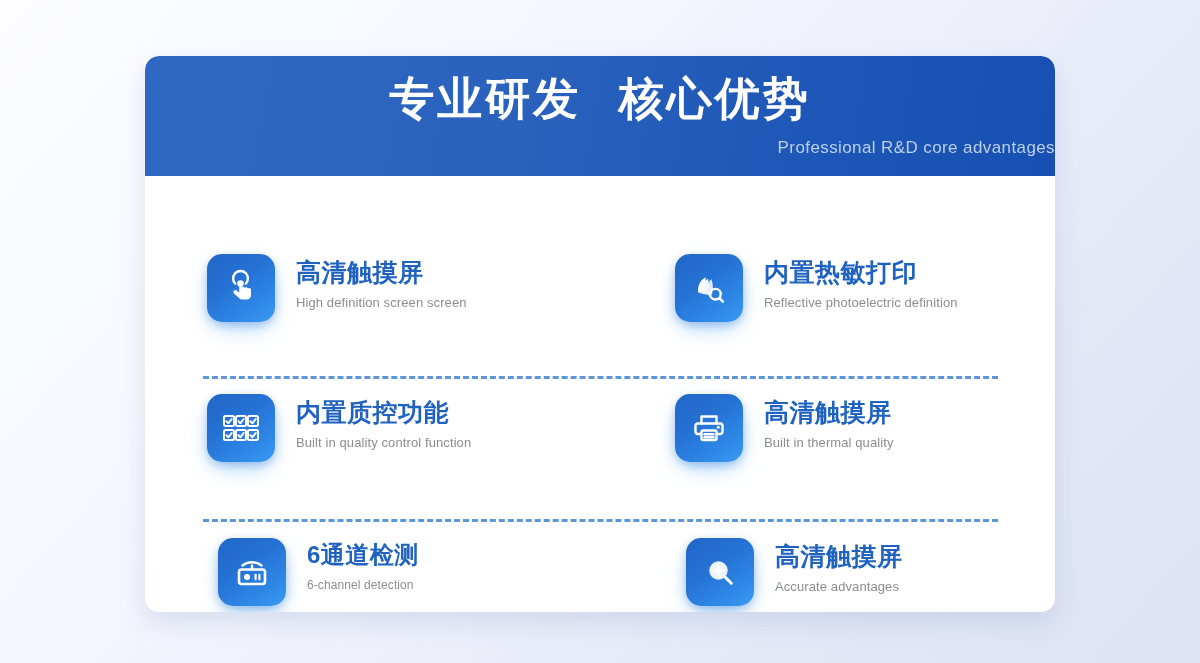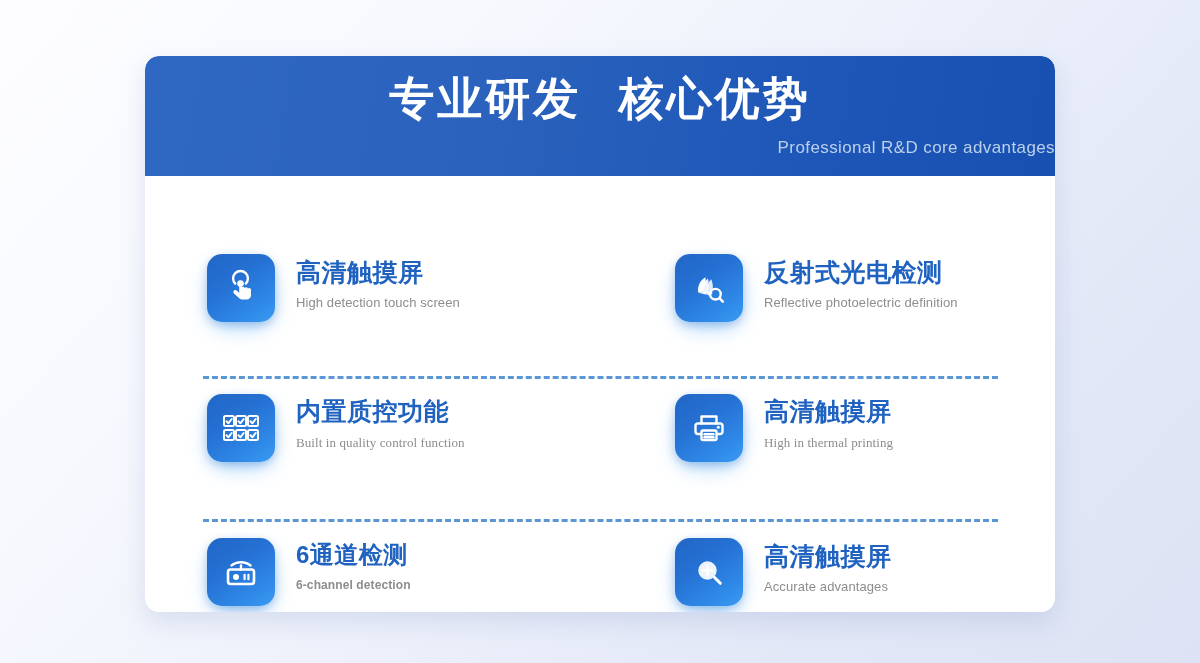--- a/index.html
+++ b/index.html
@@ -90,22 +90,22 @@
   .divider.d2 { top: 343px; }
 
   .feature {
     position: absolute;
     display: flex;
     align-items: flex-start;
   }
   .feature.col-left  { left: 62px; justify-content: center; }
   .feature.col-right { left: 530px; }
   .feature.row-1 { top: 78px; }
-  .feature.row-2 { top: 218px; font-family: Liberation Serif, serif; }
-  .feature.row-3 { top: 362px; }
+  .feature.row-2 { top: 218px; }
+  .feature.row-3 { top: 362px; margin-left: 11px; }
 
   
   .icon-wrap {
     position: relative;
     width: 68px;
     height: 68px;
     flex: 0 0 68px;
   }
   .icon-glow {
     position: absolute;
@@ -152,21 +152,20 @@
   .feature-sub {
     margin-top: 9px;
     color: #8d8d8d;
     font-size: 13px;
     font-weight: 400;
     letter-spacing: 0.1px;
     white-space: nowrap;
   }
   .feature-sub.tiny {
     font-size: 12px;
-    font-weight: bold;
   }
 </style>
 </head>
 <body>
 
 <div class="stage">
 
   <div class="card">
 
     <div class="card-header">
@@ -185,40 +184,40 @@
           <div class="icon-tile">
             <svg width="40" height="40" viewBox="0 0 40 40">
               <path d="M14.2 15.6a7.4 7.4 0 1 1 10.6 0" fill="none" stroke="#ffffff" stroke-width="2.4" stroke-linecap="round"></path>
               <circle cx="19.5" cy="15.6" r="3.3" fill="#ffffff"></circle>
               <path d="M18.2 14.5v10.2l-2.6-2.1c-1-0.8-2.4-0.6-3 0.5-0.5 0.9-0.2 1.9 0.6 2.6l5.1 4.6c0.9 0.8 2 1.3 3.2 1.3h4.2c2.4 0 4.3-1.9 4.3-4.3v-5.4c0-1-0.8-1.8-1.8-1.8-0.5 0-1 0.2-1.3 0.6-0.2-0.8-0.9-1.4-1.8-1.4-0.6 0-1.1 0.3-1.5 0.7-0.2-0.8-0.9-1.3-1.7-1.3-0.5 0-1 0.2-1.3 0.5v-4.7c0-1-0.8-1.8-1.7-1.8s-1.7 0.8-1.7 1.8z" fill="#ffffff"></path>
             </svg>
           </div>
         </div>
         <div class="feature-text">
           <div class="feature-title">高清触摸屏</div>
-          <div class="feature-sub">High detection touch screen</div>
+          <div class="feature-sub">High definition screen screen</div>
         </div>
       </div>
 
       <div class="feature col-right row-1">
         <div class="icon-wrap">
           <div class="icon-glow"></div>
           <div class="icon-tile">
             <svg width="40" height="40" viewBox="0 0 40 40">
               <path d="M9 23.5c-0.4-6 2.6-11.5 7.4-14.2 0.9 5.7-0.6 11.3-4 15.2z" fill="#ffffff"></path>
               <path d="M13.6 25.8c-1.1-6 1-12 5.3-15.4 1.6 5.6 0.8 11.5-2.1 15.9z" fill="#ffffff" opacity="0.92"></path>
               <path d="M18.6 27.2c-1.7-5.8-0.3-12 3.6-15.9 2.3 5.3 2.2 11.3-0.2 16.1z" fill="#ffffff" opacity="0.85"></path>
               <path d="M8.8 24.3c4.8 2.3 10.2 2.8 14.8 1.3l-0.9-2.4c-4 1.2-8.6 0.8-12.8-1.2z" fill="#ffffff" opacity="0.75"></path>
               <circle cx="26.4" cy="26.2" r="5.3" fill="none" stroke="#ffffff" stroke-width="2.4"></circle>
               <path d="M30.4 30.2l3.4 3.4" stroke="#ffffff" stroke-width="2.6" stroke-linecap="round"></path>
             </svg>
           </div>
         </div>
         <div class="feature-text">
-          <div class="feature-title">反射式光电检测</div>
+          <div class="feature-title">内置热敏打印</div>
           <div class="feature-sub">Reflective photoelectric definition</div>
         </div>
       </div>
 
       <div class="feature col-left row-2">
         <div class="icon-wrap">
           <div class="icon-glow"></div>
           <div class="icon-tile">
             <svg width="42" height="40" viewBox="0 0 42 40">
               <g fill="none" stroke="#ffffff" stroke-width="2" stroke-linecap="round" stroke-linejoin="round">
@@ -255,21 +254,21 @@
                 <rect x="12.5" y="22.5" width="15" height="9.5" rx="1.5" fill="#2a79da"></rect>
                 <path d="M15.5 26.3h9"></path>
                 <path d="M15.5 29.3h9"></path>
               </g>
               <circle cx="29.3" cy="19.3" r="1.5" fill="#ffffff"></circle>
             </svg>
           </div>
         </div>
         <div class="feature-text">
           <div class="feature-title">高清触摸屏</div>
-          <div class="feature-sub">High in thermal printing</div>
+          <div class="feature-sub">Built in thermal quality</div>
         </div>
       </div>
 
       <div class="feature col-left row-3">
         <div class="icon-wrap">
           <div class="icon-glow"></div>
           <div class="icon-tile">
             <svg width="40" height="40" viewBox="0 0 40 40">
               <path d="M10.5 13.5c5-4.3 14-4.3 19 0" fill="none" stroke="#ffffff" stroke-width="2.4" stroke-linecap="round"></path>
               <path d="M20 13.5v4" stroke="#ffffff" stroke-width="2.4" stroke-linecap="round"></path>

